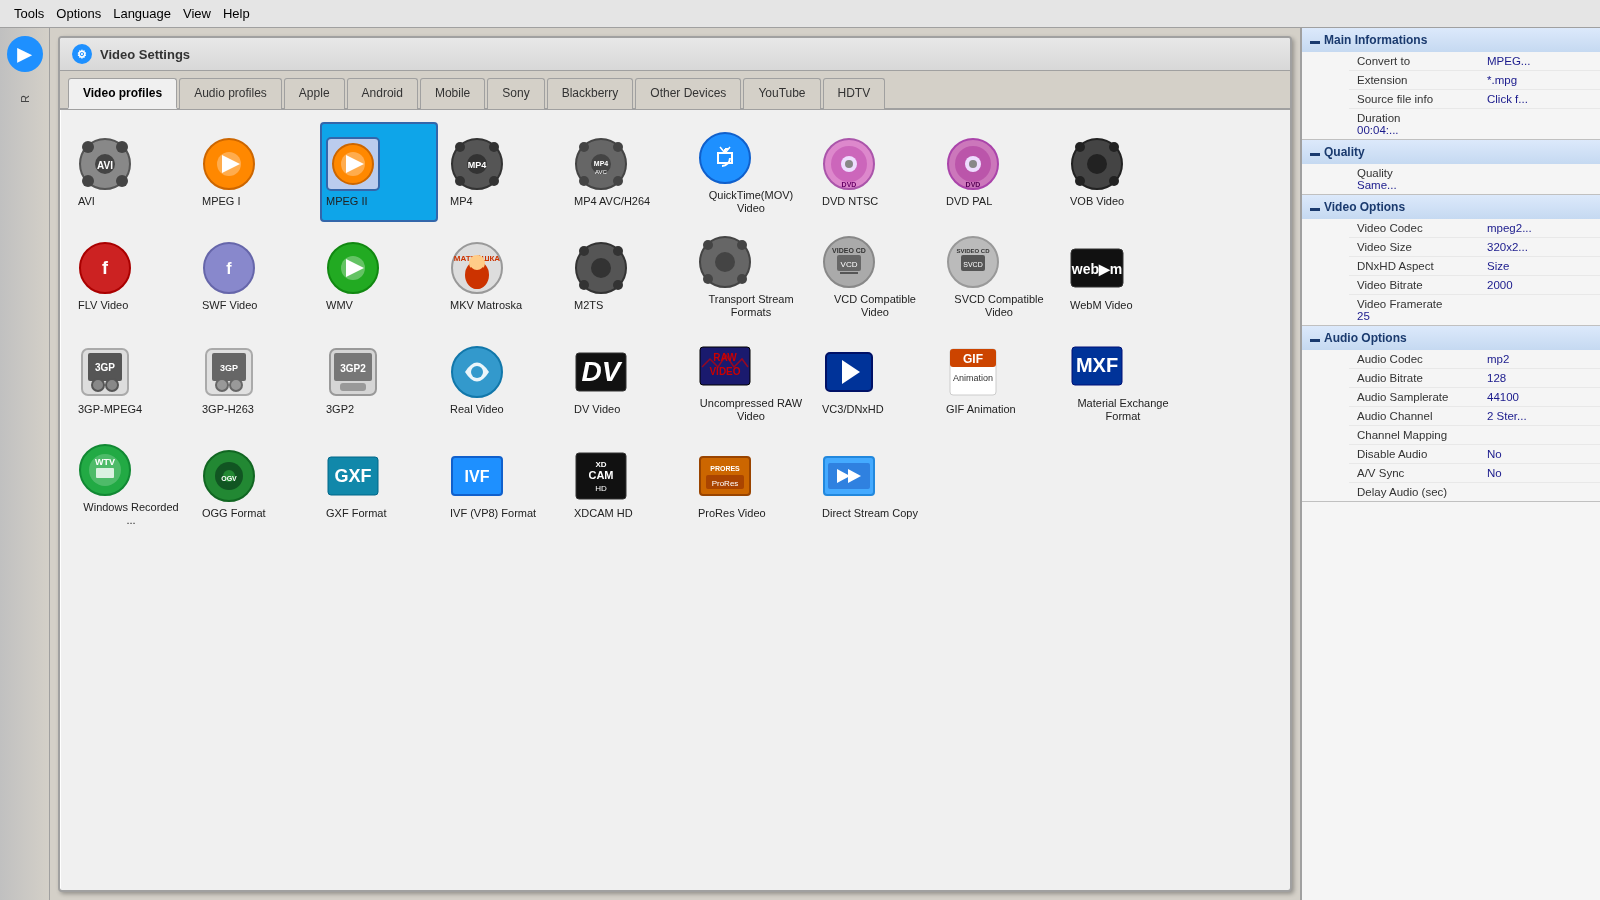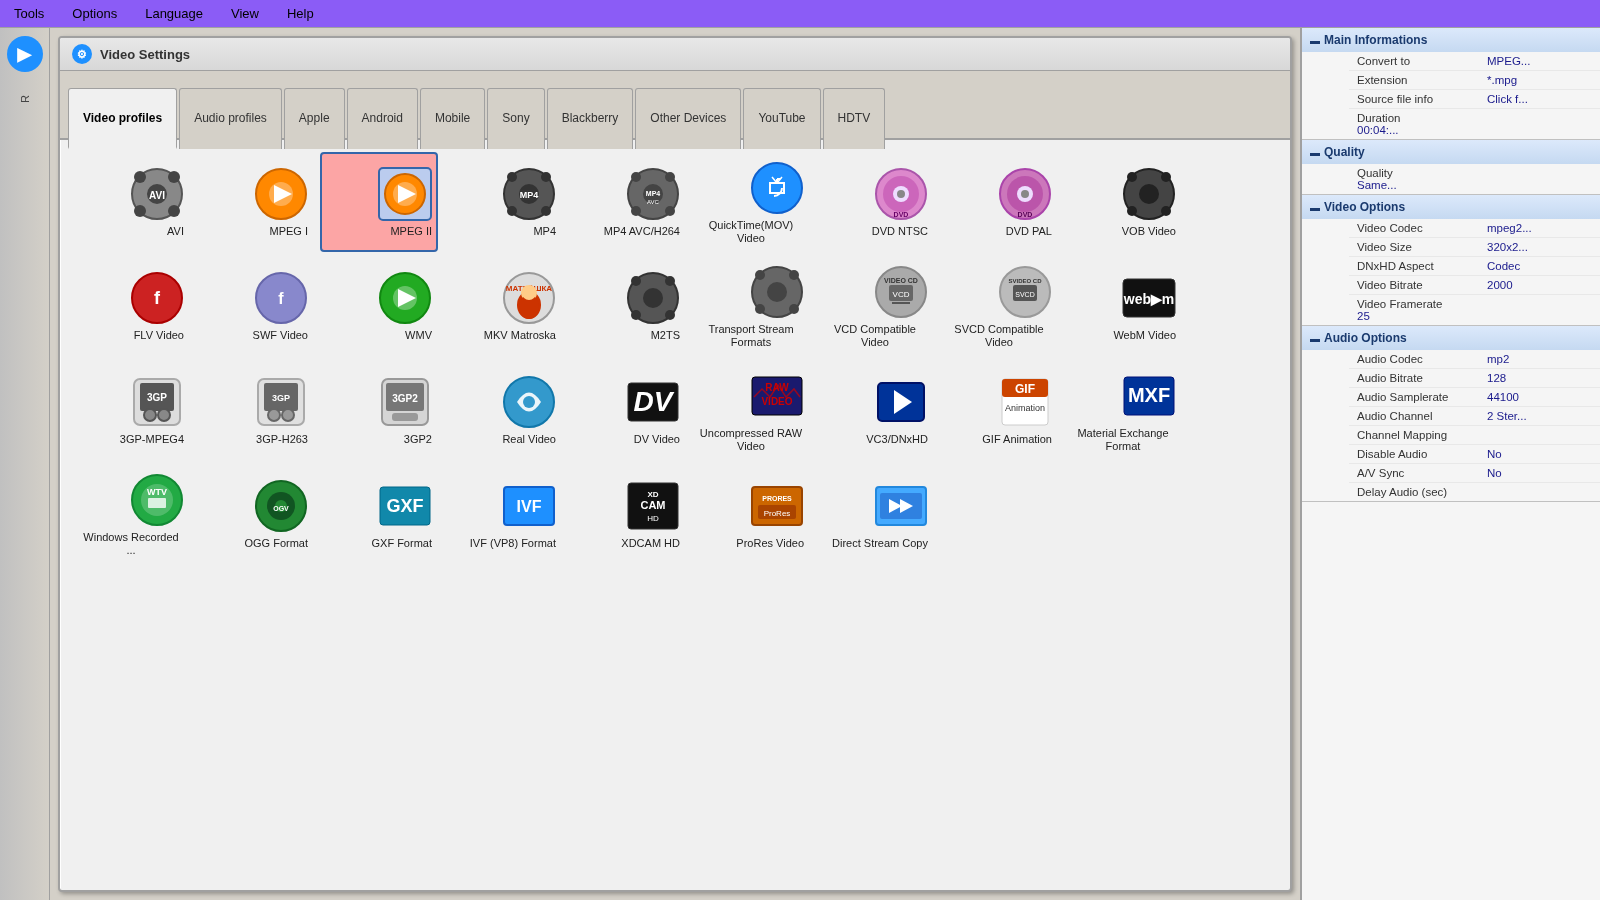--- a/index.html
+++ b/index.html
@@ -9,24 +9,23 @@
       background: #d4d0c8;
       width: 1600px;
       height: 900px;
       overflow: hidden;
       display: flex;
       flex-direction: column;
     }
 
     
     .menubar {
-      background: #8b5cf6;
+      background: #e5e5e5;
       padding: 4px 8px;
       display: flex;
-      gap: 16px;
       border-bottom: 1px solid #a0a0a0;
       font-size: 13px;
     }
     .menubar-item {
       cursor: pointer;
       padding: 2px 6px;
     }
 
     
     .main-container {
@@ -117,30 +116,30 @@
 
     
     .tabs-bar {
       display: flex;
       background: #d4d0c8;
       padding: 6px 8px 0 8px;
       gap: 2px;
       border-bottom: 2px solid #a0a0a0;
     }
     .tab {
-      padding: 22px 14px;
+      padding: 7px 14px;
       background: #d4d0c8;
       border: 1px solid #a0a0a0;
       border-bottom: none;
       cursor: pointer;
       font-size: 12px;
       border-radius: 3px 3px 0 0;
       color: #333;
       position: relative;
-      top: 11px;
+      top: 1px;
     }
     .tab.active {
       background: #f0f0f0;
       border-bottom: 2px solid #f0f0f0;
       font-weight: bold;
       color: #000;
       z-index: 1;
     }
 
     
@@ -155,32 +154,32 @@
     .profiles-grid {
       display: grid;
       grid-template-columns: repeat(9, 120px);
       gap: 4px;
     }
     .profile-item {
       width: 118px;
       height: 100px;
       display: flex;
       flex-direction: column;
-      align-items: flex-end;
+      align-items: flex-start;
       justify-content: center;
       cursor: pointer;
       border-radius: 4px;
       border: 2px solid transparent;
       padding: 6px 4px 4px 4px;
       text-align: center;
       font-size: 11px;
       color: #222;
       gap: 4px;
     }
-    .profile-item.selected { background: #fca5a5; border-color: #3366aa; }
+    .profile-item.selected { background: #0ea5e9; border-color: #3366aa; }
 
     .profile-icon {
       width: 54px;
       height: 54px;
       display: flex;
       align-items: center;
       justify-content: center;
       position: relative;
     }
     .profile-label {
@@ -757,21 +756,21 @@
       <div class="info-row">
         <span class="info-key">Video Codec</span>
         <span class="info-value">mpeg2...</span>
       </div>
       <div class="info-row">
         <span class="info-key">Video Size</span>
         <span class="info-value">320x2...</span>
       </div>
       <div class="info-row">
         <span class="info-key">DNxHD Aspect</span>
-        <span class="info-value">Codec</span>
+        <span class="info-value">Size</span>
       </div>
       <div class="info-row">
         <span class="info-key">Video Bitrate</span>
         <span class="info-value">2000</span>
       </div>
       <div class="info-row">
         <span class="info-key">Video Framerate</span>
         <span class="info-value">25</span>
       </div>
     </div>

